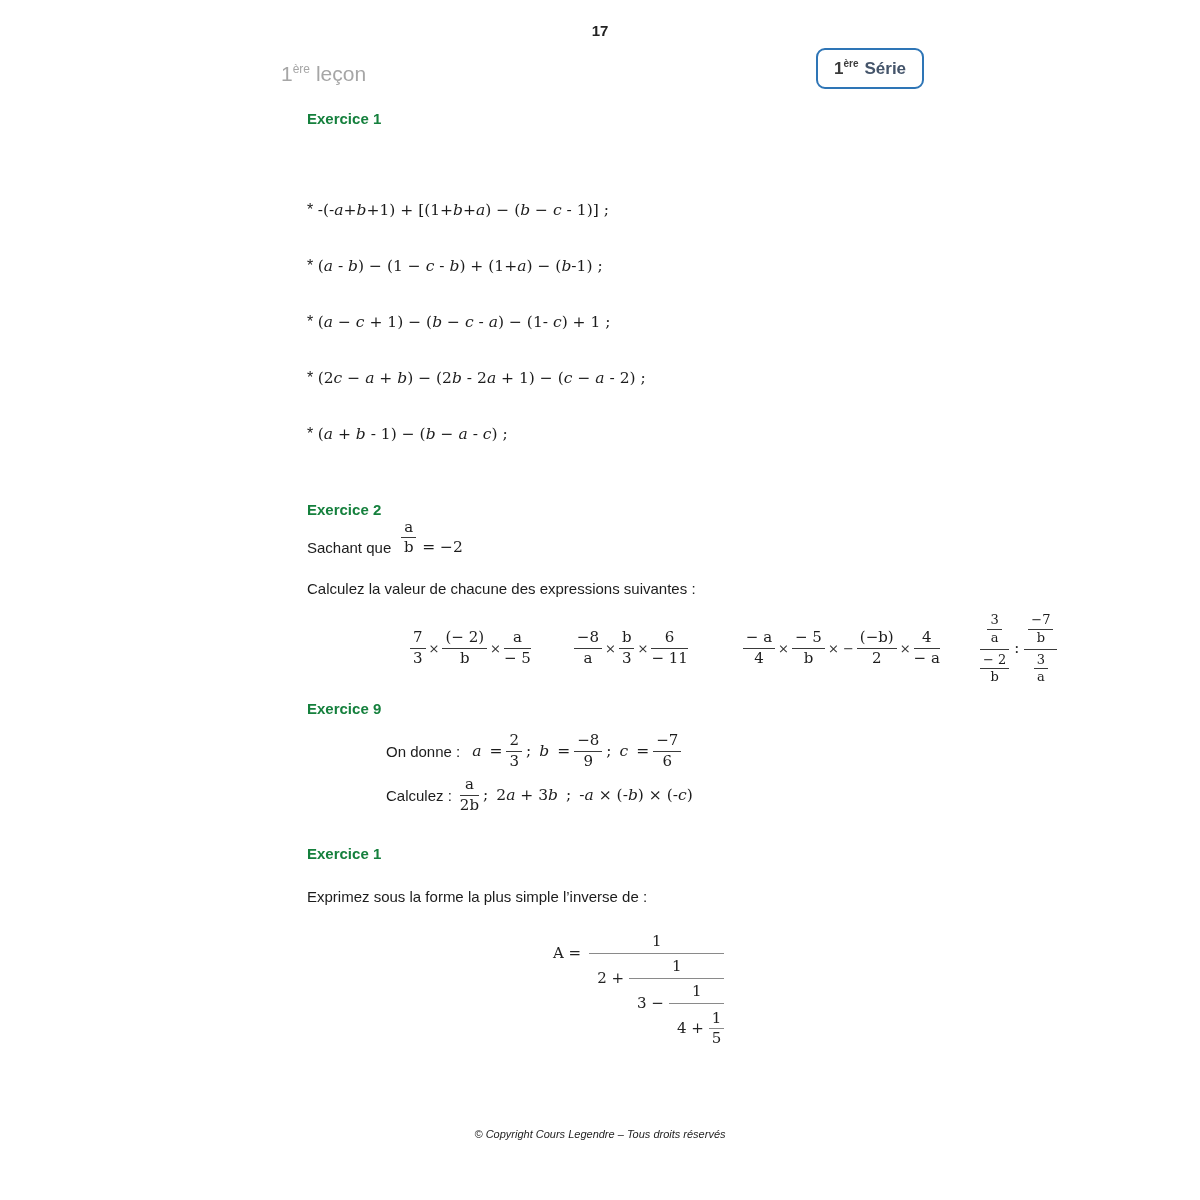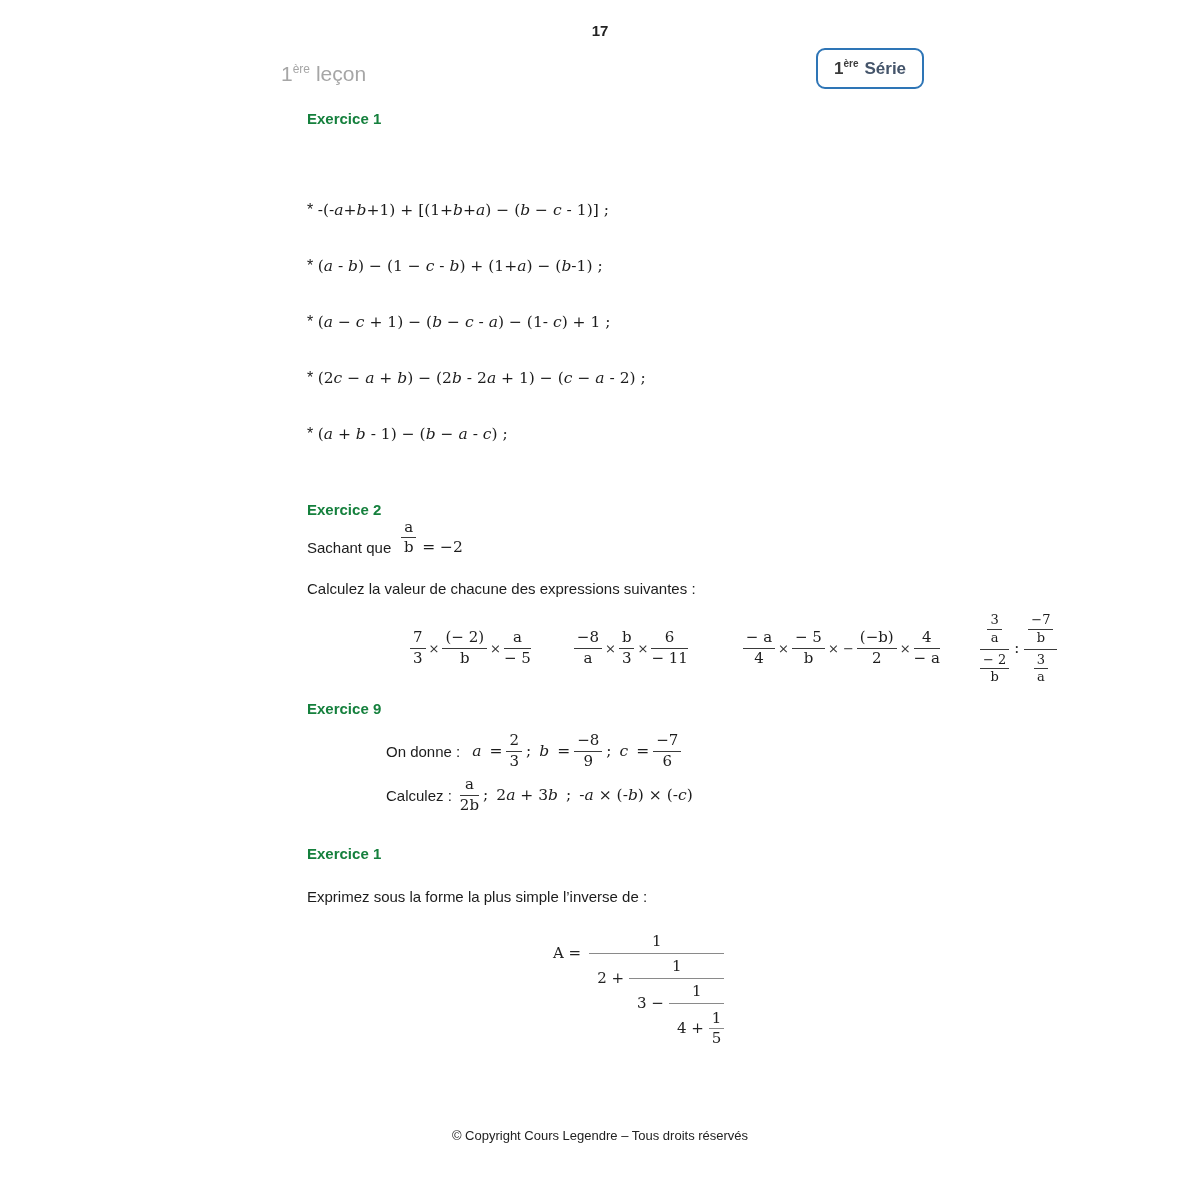--- a/index.html
+++ b/index.html
@@ -69,21 +69,21 @@
   .cwrap{display:flex;align-items:flex-start;font-family:"DejaVu Serif",serif;font-size:15px;color:#222;}
   .cwrap .lhs{margin-top:12px;margin-right:8px;white-space:nowrap;}
   .cfrac{display:inline-block;text-align:center;}
   .cfrac .cnum{display:block;border-bottom:1px solid #8a8a8a;padding:0 4px 3px;line-height:1.2;}
   .cfrac .cden{display:flex;align-items:flex-start;padding-top:3px;padding-left:8px;}
   .cfrac .cden .pre{margin-top:12px;margin-right:5px;white-space:nowrap;}
   .cwrap .frac{margin-top:3px;}
   .cwrap .frac .num{border-bottom-color:#8a8a8a;}
 
   
-  .footer{top:1128px;left:0;right:0;text-align:center;font-size:13px;color:#222;}
+  .footer{top:1128px;left:0;right:0;text-align:center;font-style:italic;font-size:11px;color:#222;}
 </style>
 </head>
 <body>
 
 <div class="page">
 
   <div class="abs page-number">17</div>
 
   <div class="abs lesson-label"><span>1</span><sup>ère</sup> <span>leçon</span></div>
 

